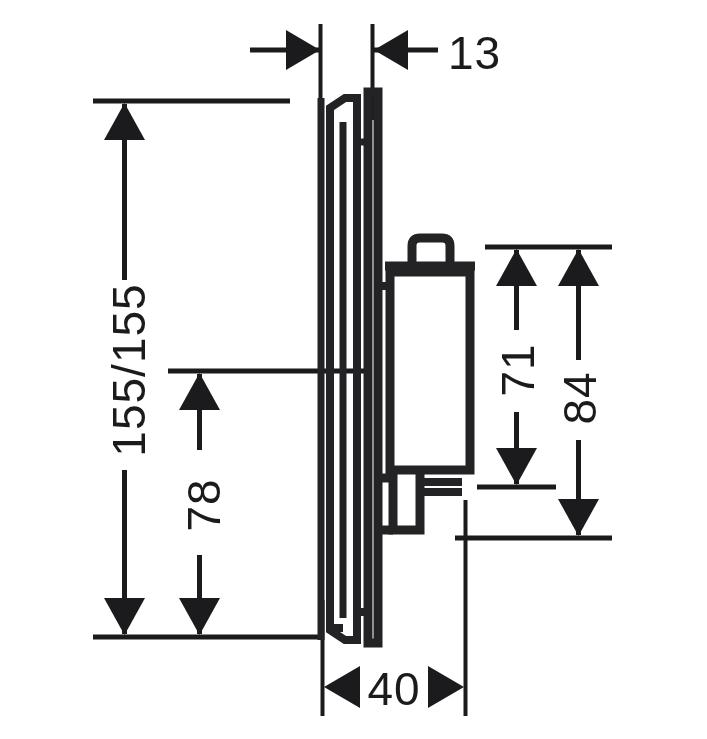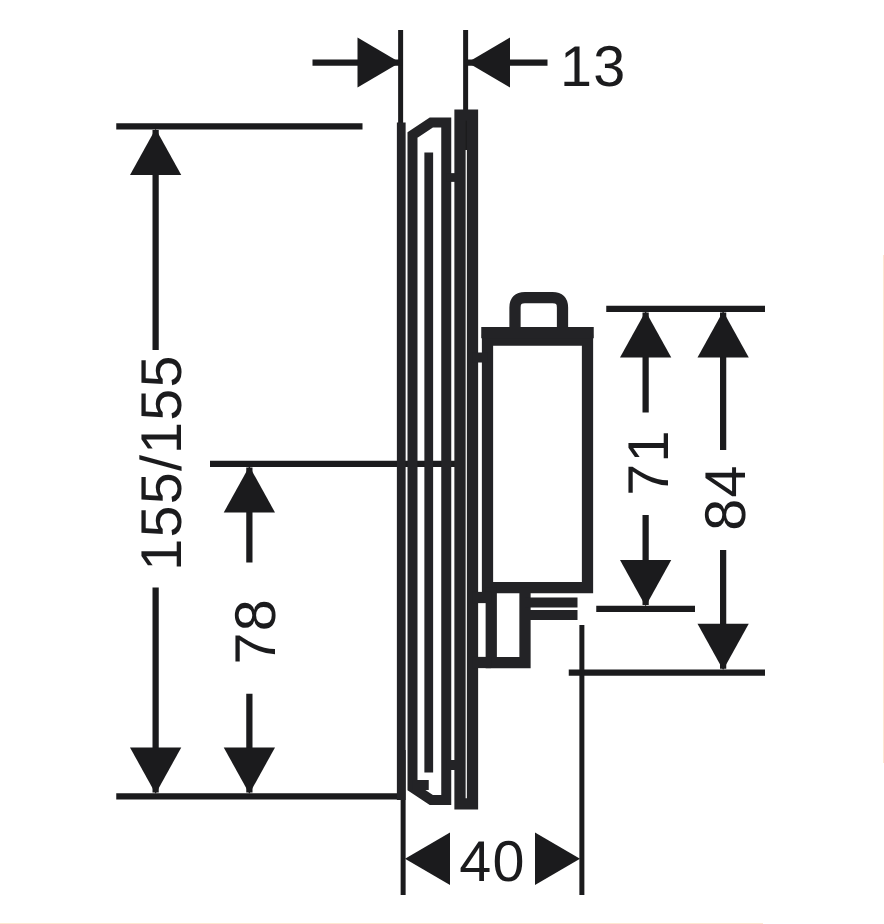--- a/index.html
+++ b/index.html
@@ -10,21 +10,21 @@
   body {
     width: 707px;
     height: 739px;
     font-family: "Liberation Sans", sans-serif;
     overflow: hidden;
   }
   #drawing-root {
     position: relative;
     width: 707px;
     height: 739px;
-    background: #fdba74;
+    background: #f9a8d4;
   }
   svg#tech-drawing {
     display: block;
     width: 707px;
     height: 739px;
   }
   .dim-text {
     font-family: "Liberation Sans", sans-serif;
     font-size: 46px;
     fill: #1b1b1d;

